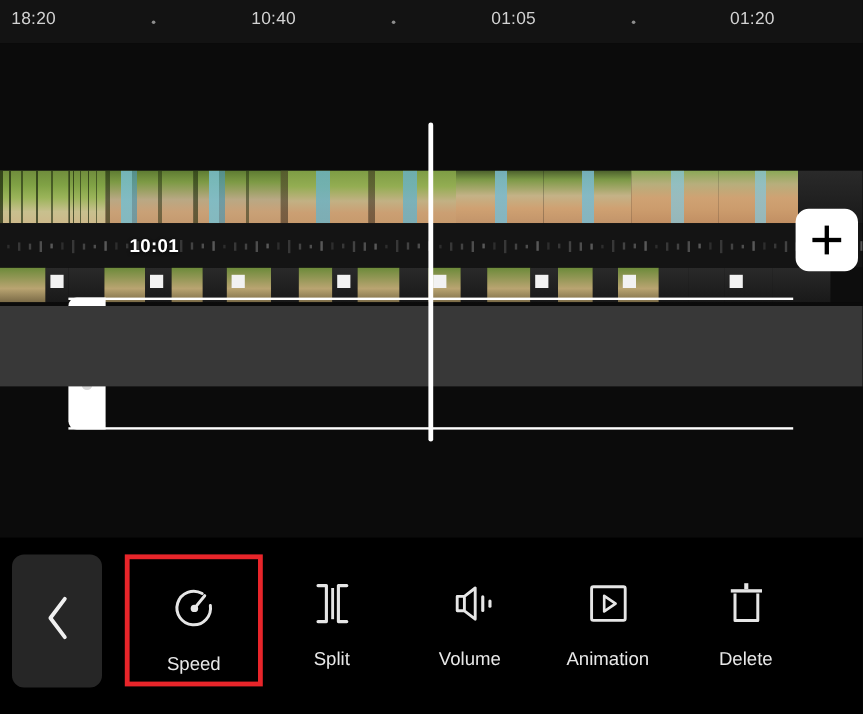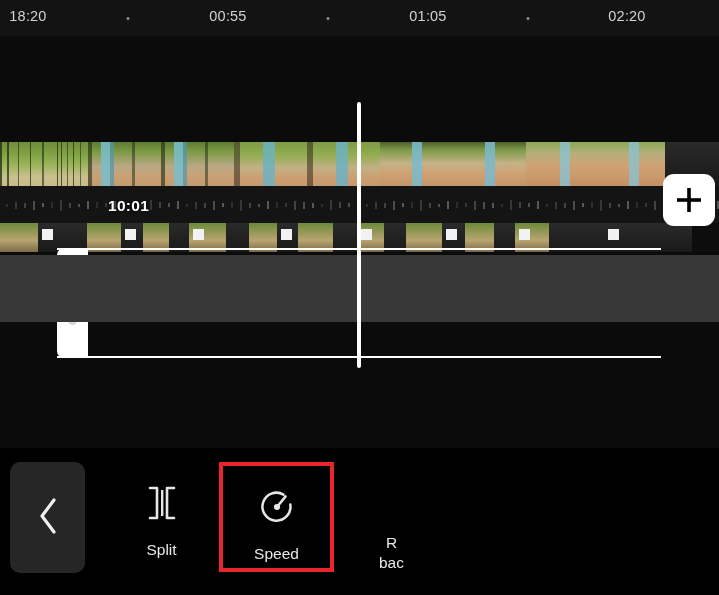--- a/index.html
+++ b/index.html
@@ -208,23 +208,23 @@
   svg{ shape-rendering:geometricPrecision; }
 </style>
 </head>
 <body>
 
 <div id="app">
 
   <div class="ruler">
     <div class="ruler-inner" id="ruler-inner">
         <div class="tick-label" style="left: 28px;">18:20</div>
-        <div class="tick-label" style="left: 228px;">00:55</div>
+        <div class="tick-label" style="left: 228px;">10:40</div>
         <div class="tick-label" style="left: 428px;">01:05</div>
-        <div class="tick-label" style="left: 627px;">02:20</div>
+        <div class="tick-label" style="left: 627px;">01:20</div>
         <div class="tick-dot" style="left: 128px;"></div>
         <div class="tick-dot" style="left: 328px;"></div>
         <div class="tick-dot" style="left: 528px;"></div>
       </div>
   </div>
 
   <div class="timeline-area">
 
     <div class="clip-row">
 
@@ -395,39 +395,68 @@
 
     <div class="back-btn">
       <span>
         <svg width="28" height="44" viewBox="0 0 28 44">
           <path d="M20 6 L8 22 L20 38" fill="none" stroke="#f0f0f0" stroke-width="3.2" stroke-linecap="round" stroke-linejoin="round"></path>
         </svg>
       </span>
     </div>
 
     <div class="tool-list" id="tool-list">
+        <div class="tool-item highlight">
+          <div class="tool-icon">
+            <svg width="40" height="40" viewBox="0 0 40 40">
+      <path d="M26.5 7.6 A14 14 0 1 0 33.3 17.6" fill="none" stroke="#e6e6e6" stroke-width="2.5" stroke-linecap="round"></path>
+      <path d="M20 20 L28.6 9.4" fill="none" stroke="#e6e6e6" stroke-width="2.5" stroke-linecap="round"></path>
+      <circle cx="20" cy="20" r="3.1" fill="#e6e6e6"></circle>
+    </svg>
+          </div>
+          <div class="tool-label">Speed</div>
+        </div>
         <div class="tool-item">
           <div class="tool-icon">
             <svg width="36" height="38" viewBox="0 0 36 38">
       <path d="M6 4 L13 4 L13 34 L6 34" fill="none" stroke="#e6e6e6" stroke-width="2.6" stroke-linecap="round" stroke-linejoin="round"></path>
       <path d="M30 4 L23 4 L23 34 L30 34" fill="none" stroke="#e6e6e6" stroke-width="2.6" stroke-linecap="round" stroke-linejoin="round"></path>
       <rect x="17" y="6" width="2.4" height="26" fill="#e6e6e6"></rect>
     </svg>
           </div>
           <div class="tool-label">Split</div>
         </div>
-        <div class="tool-item highlight">
+        <div class="tool-item">
           <div class="tool-icon">
-            <svg width="40" height="40" viewBox="0 0 40 40">
-      <path d="M26.5 7.6 A14 14 0 1 0 33.3 17.6" fill="none" stroke="#e6e6e6" stroke-width="2.5" stroke-linecap="round"></path>
-      <path d="M20 20 L28.6 9.4" fill="none" stroke="#e6e6e6" stroke-width="2.5" stroke-linecap="round"></path>
-      <circle cx="20" cy="20" r="3.1" fill="#e6e6e6"></circle>
+            <svg width="42" height="36" viewBox="0 0 42 36">
+      <path d="M16 12 L16 24 L10 24 L10 12 Z M16 12 L25 5 L25 31 L16 24 Z" fill="none" stroke="#e6e6e6" stroke-width="2.4" stroke-linejoin="round"></path>
+      <rect x="30" y="11" width="2.6" height="14" rx="1.3" fill="#e6e6e6"></rect>
+      <rect x="36" y="14.5" width="2.6" height="7" rx="1.3" fill="#e6e6e6"></rect>
     </svg>
           </div>
-          <div class="tool-label">Speed</div>
+          <div class="tool-label">Volume</div>
+        </div>
+        <div class="tool-item">
+          <div class="tool-icon">
+            <svg width="38" height="38" viewBox="0 0 38 38">
+      <rect x="5" y="5" width="28" height="28" rx="1.5" fill="none" stroke="#e6e6e6" stroke-width="2.4"></rect>
+      <path d="M15.5 12.5 L25 19 L15.5 25.5 Z" fill="none" stroke="#e6e6e6" stroke-width="2.2" stroke-linejoin="round"></path>
+    </svg>
+          </div>
+          <div class="tool-label">Animation</div>
+        </div>
+        <div class="tool-item">
+          <div class="tool-icon">
+            <svg width="36" height="40" viewBox="0 0 36 40">
+      <rect x="16.2" y="3" width="3.4" height="5" fill="#e6e6e6"></rect>
+      <rect x="5" y="8" width="26" height="2.8" fill="#e6e6e6"></rect>
+      <path d="M8.5 11.5 L8.5 34 L27.5 34 L27.5 11.5" fill="none" stroke="#e6e6e6" stroke-width="2.5" stroke-linejoin="round"></path>
+    </svg>
+          </div>
+          <div class="tool-label">Delete</div>
         </div>
         <div class="tool-item">
           <div class="tool-icon"></div>
           <div class="tool-label wrap">R<br>bac</div>
         </div>
       </div>
   </div>
 </div>
 
 </body></html>

